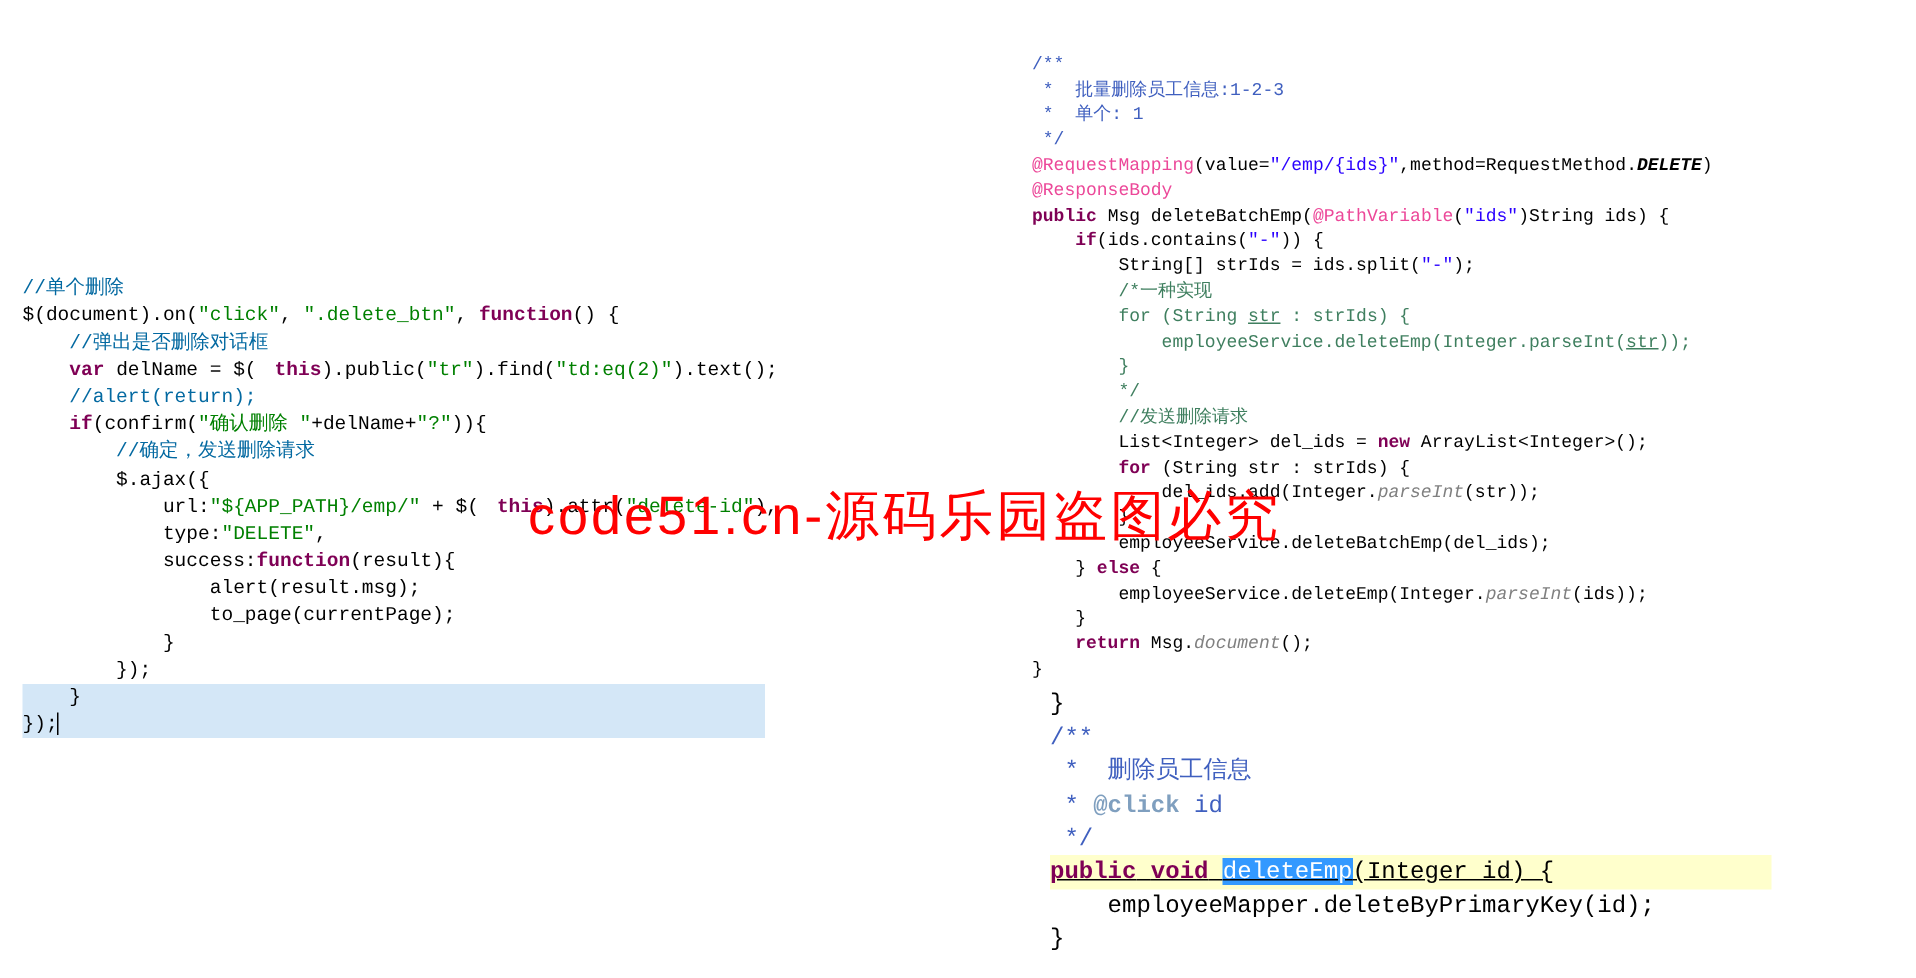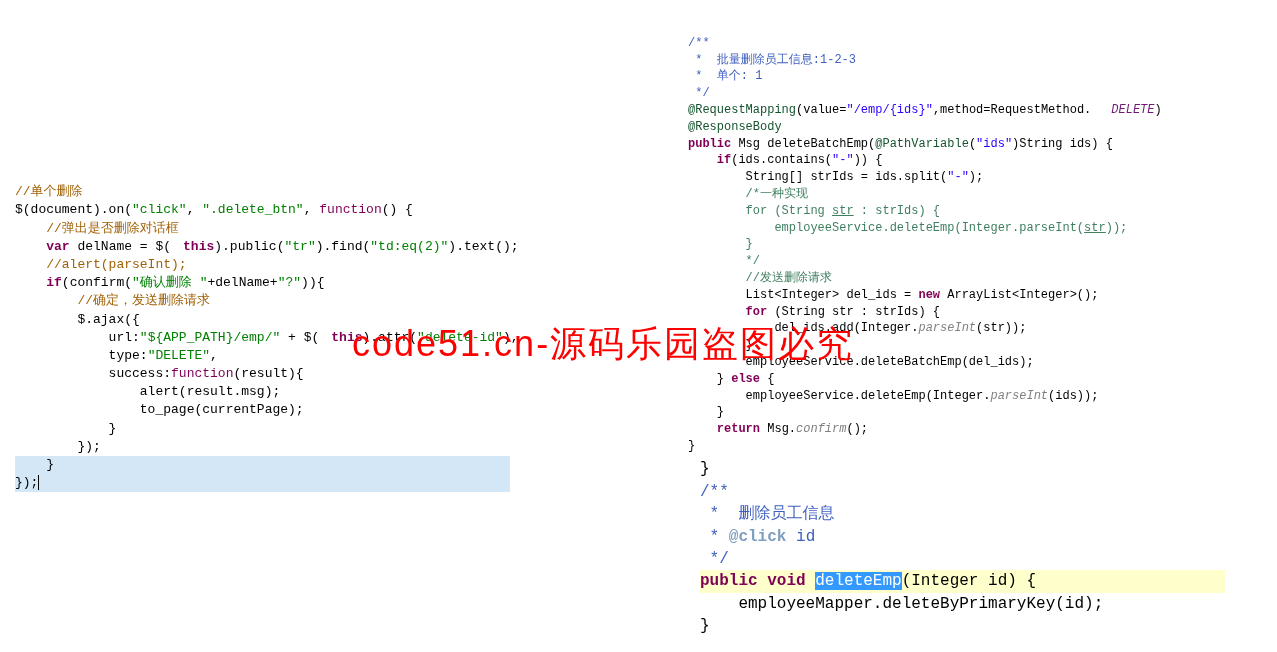--- a/index.html
+++ b/index.html
@@ -24,58 +24,58 @@
     .block-right-top {
       left: 688px;
       top: 18px;
       font-size: 12px;
     }
     .block-right-bottom {
       left: 700px;
       top: 436px;
       font-size: 16px;
     }
-    .comment { color: #a16207; }
+    .comment { color: #0369a1; }
     .comment-green { color: #3F7F5F; margin-top: 24px; }
     .keyword { color: #7F0055; font-weight: bold; }
     .string { color: #008000; }
     .string-blue { color: #2A00FF; }
     .var-kw { color: #7F0055; font-weight: bold; }
-    .annotation { color: #14532d; }
+    .annotation { color: #ec4899; }
     .this-kw { color: #7F0055; font-weight: bold; margin-left: 12px; }
-    .function-kw { color: #7F0055; font-weight: normal; }
+    .function-kw { color: #7F0055; font-weight: bold; }
     .javadoc { color: #3F5FBF; }
     .javadoc-tag { color: #7F9FBF; font-weight: bold; }
     .highlight-line { background: #d4e7f7; display: inline-block; width: 495px; }
     .highlight-yellow { background: #ffffcc; display: inline-block; }
     .selected { background: #3399FF; color: #fff; }
     .cursor-bar { border-left: 1px solid #000; }
     .watermark {
       position: absolute;
       left: 352px;
       top: 320px;
       font-size: 36px;
       color: #ff0000;
       font-family: 'SimHei', sans-serif;
       letter-spacing: 2px;
       z-index: 100;
     }
-    .italic-bold { font-style: italic; font-weight: normal; color: #701a75; margin-left: 20px; }
+    .italic-bold { font-style: italic; font-weight: bold; color: #000000; }
     .underline { text-decoration: underline; }
     .gray-italic { color: #808080; font-style: italic; }
   </style>
 </head>
 <body>
 
 <div class="code-block block-left">
 <span class="comment">//单个删除</span>
 <span><span>$(document).on(</span><span class="string">"click"</span><span>, </span><span class="string">".delete_btn"</span><span>, </span><span class="function-kw">function</span><span>() {</span></span>
 <span class="comment">    //弹出是否删除对话框</span>
 <span><span>    </span><span class="var-kw">var</span><span> delName = $(</span><span class="this-kw">this</span><span>).public(</span><span class="string">"tr"</span><span>).find(</span><span class="string">"td:eq(2)"</span><span>).text();</span></span>
-<span class="comment">    //alert(parseInt);</span>
+<span class="comment">    //alert(return);</span>
 <span><span>    </span><span class="keyword">if</span><span>(confirm(</span><span class="string">"确认删除 "</span><span>+delName+</span><span class="string">"?"</span><span>)){</span></span>
 <span class="comment">        //确定，发送删除请求</span>
 <span>        $.ajax({</span>
 <span><span>            url:</span><span class="string">"${APP_PATH}/emp/"</span><span> + $(</span><span class="this-kw">this</span><span>).attr(</span><span class="string">"delete-id"</span><span>),</span></span>
 <span><span>            type:</span><span class="string">"DELETE"</span><span>,</span></span>
 <span><span>            success:</span><span class="function-kw">function</span><span>(result){</span></span>
 <span>                alert(result.msg);</span>
 <span>                to_page(currentPage);</span>
 <span>            }</span>
 <span>        });</span>
@@ -100,28 +100,28 @@
 <span class="comment-green">        */</span>
 <span class="comment-green">        //发送删除请求</span>
 <span><span>        List&lt;Integer&gt; del_ids = </span><span class="keyword">new</span><span> ArrayList&lt;Integer&gt;();</span></span>
 <span><span>        </span><span class="keyword">for</span><span> (String str : strIds) {</span></span>
 <span><span>            del_ids.add(Integer.</span><span class="gray-italic">parseInt</span><span>(str));</span></span>
 <span>        }</span>
 <span>        employeeService.deleteBatchEmp(del_ids);</span>
 <span><span>    } </span><span class="keyword">else</span><span> {</span></span>
 <span><span>        employeeService.deleteEmp(Integer.</span><span class="gray-italic">parseInt</span><span>(ids));</span></span>
 <span>    }</span>
-<span><span>    </span><span class="keyword">return</span><span> Msg.</span><span class="gray-italic">confirm</span><span>();</span></span>
+<span><span>    </span><span class="keyword">return</span><span> Msg.</span><span class="gray-italic">document</span><span>();</span></span>
 <span>}</span>
 </div>
 
 <div class="code-block block-right-bottom">
 <span>}</span>
 <span class="javadoc">/**</span>
 <span class="javadoc"> *  删除员工信息</span>
 <span class="javadoc"><span> * </span><span class="javadoc-tag">@click</span><span> id</span></span>
 <span class="javadoc"> */</span>
-<span><span class="highlight-yellow" style="width:525px;"><span class="keyword">public</span><span> </span><span class="keyword">void</span><span> </span><span class="selected">deleteEmp</span><span>(Integer id) {</span></span></span>
+<span><span class="highlight-yellow" style="width:481px;text-decoration:underline;"><span class="keyword">public</span><span> </span><span class="keyword">void</span><span> </span><span class="selected">deleteEmp</span><span>(Integer id) {</span></span></span>
 <span>    employeeMapper.deleteByPrimaryKey(id);</span>
 <span>}</span>
 </div>
 
 <div class="watermark">code51.cn-源码乐园盗图必究</div>
 
 </body></html>

